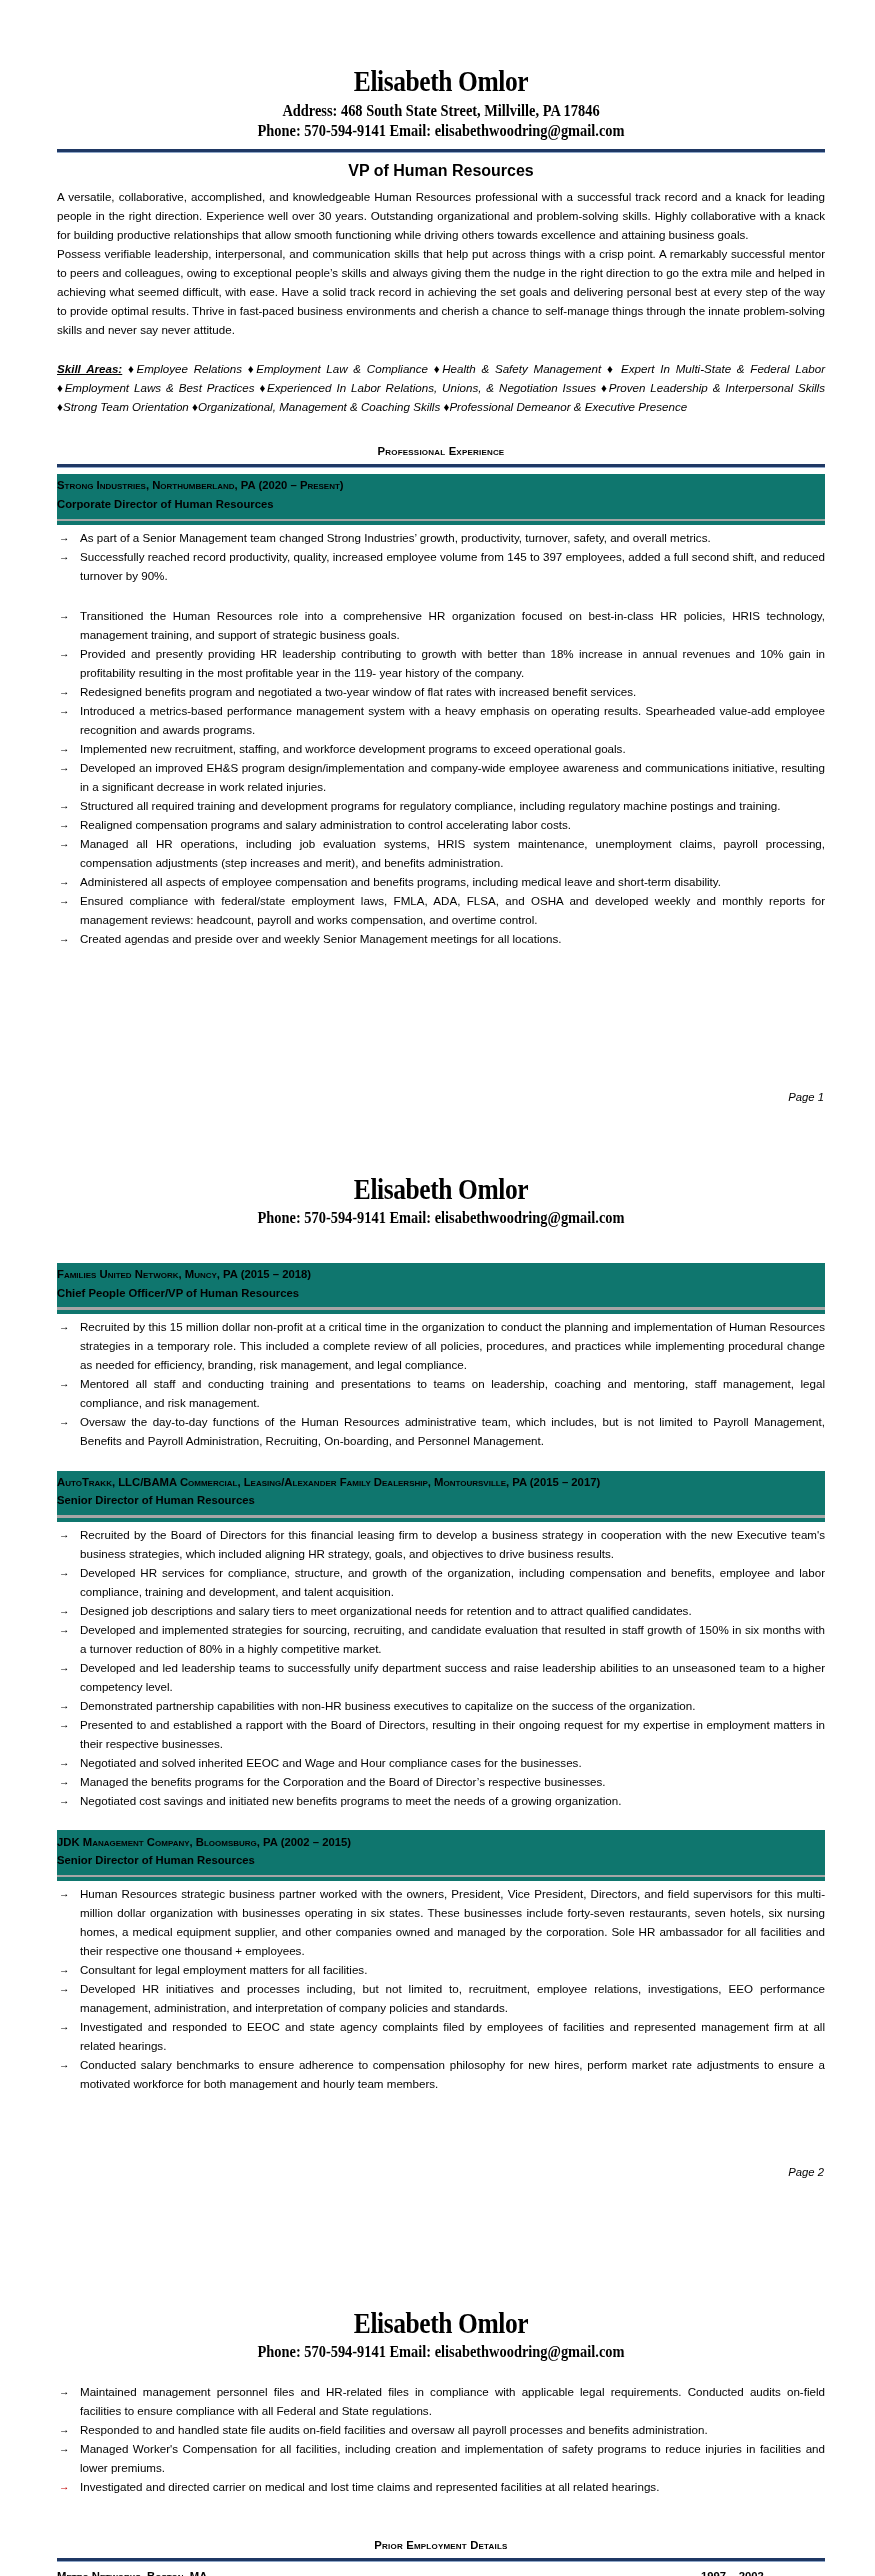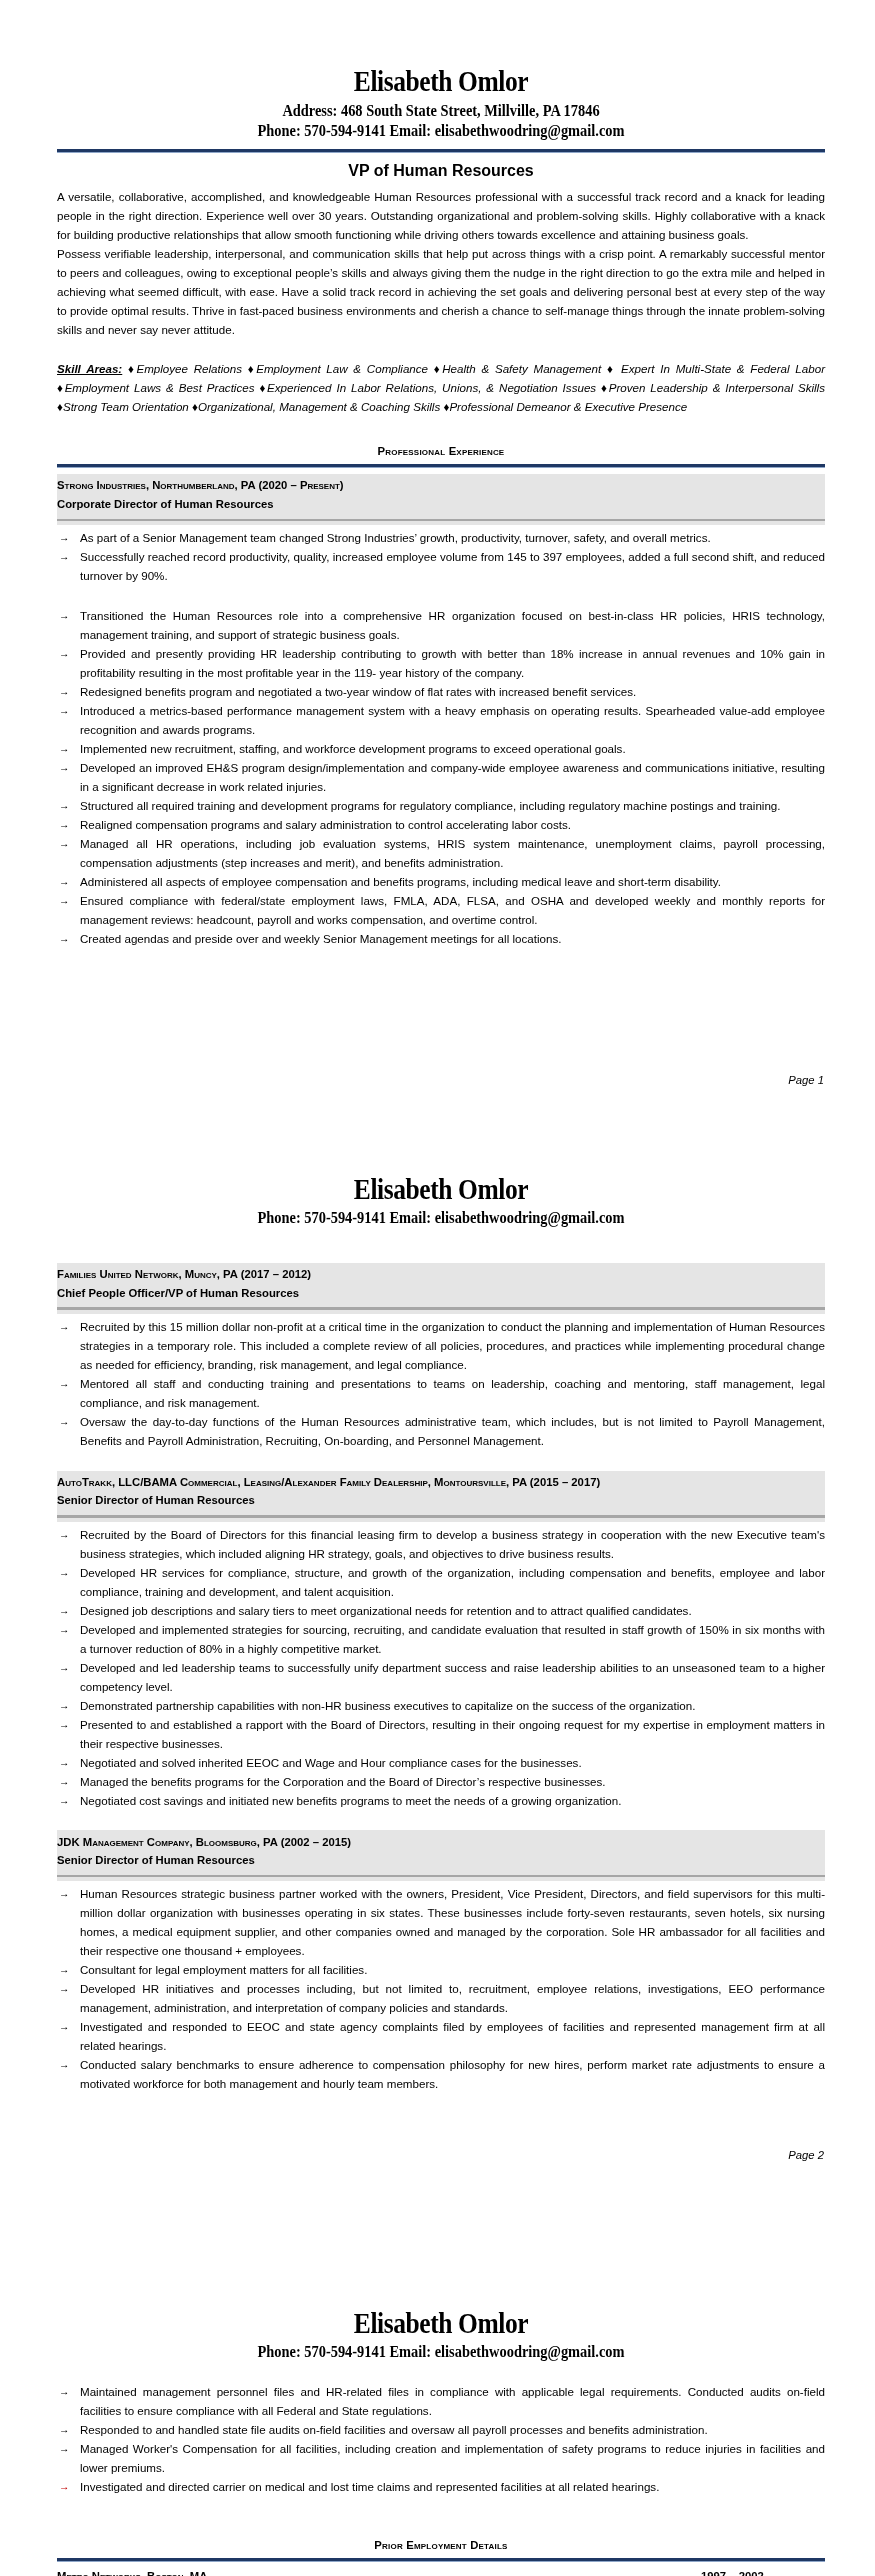--- a/index.html
+++ b/index.html
@@ -7,29 +7,29 @@
   .page { position: absolute; left: 0; width: 876px; }
   .content { position: absolute; left: 57px; width: 768px; }
   .name { font-family: "Liberation Serif", serif; font-weight: bold; font-size: 30px; text-align: center; letter-spacing: -0.5px; transform: scaleX(0.85); line-height: 1.1; }
   .contact { font-family: "Liberation Serif", serif; font-weight: bold; font-size: 16px; text-align: center; line-height: 1.25; transform: scaleX(0.9); }
   .blue-rule { height: 3.1px; background: #1f3864; border-bottom: 0.5px solid #8fa7c9; }
   .vp-title { font-weight: bold; font-size: 16px; text-align: center; margin-top: 8.2px; }
   .summary p { margin: 0; font-size: 11.6px; line-height: 19px; text-align: justify; }
   .skills { font-size: 11.6px; line-height: 19px; font-style: italic; text-align: justify; }
   .skills .label { font-weight: bold; text-decoration: underline; }
   .section-head { font-weight: bold; font-size: 11.3px; text-align: center; font-variant: small-caps; letter-spacing: 0.2px; }
-  .job-head { background: #e5e5e5; padding: 2.1px 0 4.1px 0; }
+  .job-head { background: #0f766e; padding: 2.1px 0 4.1px 0; }
   .job-head .co { font-weight: bold; font-size: 11.3px; font-variant: small-caps; line-height: 18.5px; }
   .job-head .title { font-weight: bold; font-size: 11.3px; line-height: 18.5px; }
   .job-head .gray-rule { height: 2.6px; background: #a6a6a6; margin-top: 5.2px; }
   ul.bullets { list-style: none; margin: 3.1px 0 0 0; padding: 0; }
   ul.bullets li { position: relative; padding-left: 23px; font-size: 11.6px; line-height: 19px; text-align: justify; }
   ul.bullets li .arrow { position: absolute; left: 2.1px; top: 0; font-size: 10.3px; }
   ul.bullets li .arrow.red { color: #c00000; }
-  .page-num { position: absolute; right: 52px; font-style: italic; font-size: 11.3px; }
+  .page-num { position: absolute; right: 52px; font-style: italic; font-size: 11.3px; margin-top: 17px; }
   table.rows { width: 100%; border-collapse: collapse; }
   table.rows td { font-size: 11.3px; line-height: 16px; padding: 0; vertical-align: top; }
   table.prior td.co { font-weight: bold; font-variant: small-caps; }
   table.prior td.yr { font-weight: bold; width: 124px; }
 </style>
 </head>
 <body>
 
 <div class="page" style="top:0;height:1133px;">
   <div class="content" style="top:64px;">
@@ -80,21 +80,21 @@
   <div class="page-num" style="top:1074px;">Page 1</div>
 </div>
 
 <div class="page" style="top:1133px;height:1133px;">
   <div class="content" style="top:39px;">
     <div class="name">Elisabeth Omlor</div>
     <div class="contact" style="margin-top:3.1px;">Phone: 570-594-9141 Email: elisabethwoodring@gmail.com</div>
 
     <div style="margin-top:35px;">
       <div class="job-head">
-        <div class="co">Families United Network, Muncy, PA (2017 – 2012)</div>
+        <div class="co">Families United Network, Muncy, PA (2015 – 2018)</div>
         <div class="title">Chief People Officer/VP of Human Resources</div>
         <div class="gray-rule"></div>
       </div>
       <ul class="bullets">
         <li><span class="arrow">→</span><span>Recruited by this 15 million dollar non-profit at a critical time in the organization to conduct the planning and implementation of Human Resources strategies in a temporary role. This included a complete review of all policies, procedures, and practices while implementing procedural change as needed for efficiency, branding, risk management, and legal compliance.</span></li>
         <li><span class="arrow">→</span><span>Mentored all staff and conducting training and presentations to teams on leadership, coaching and mentoring, staff management, legal compliance, and risk management.</span></li>
         <li><span class="arrow">→</span><span>Oversaw the day-to-day functions of the Human Resources administrative team, which includes, but is not limited to Payroll Management, Benefits and Payroll Administration, Recruiting, On-boarding, and Personnel Management.</span></li>
       </ul>
     </div>
 

